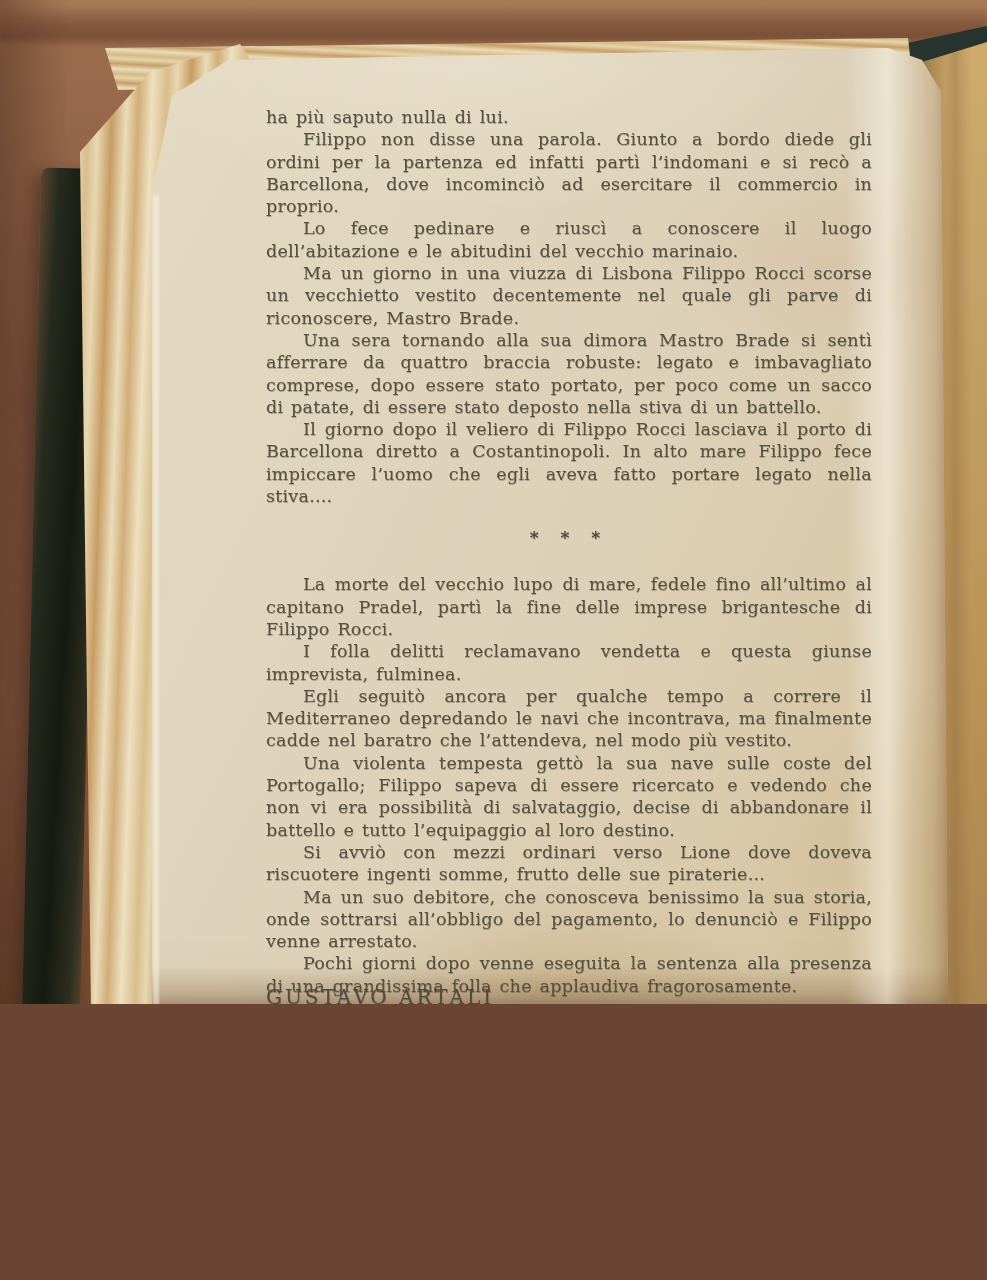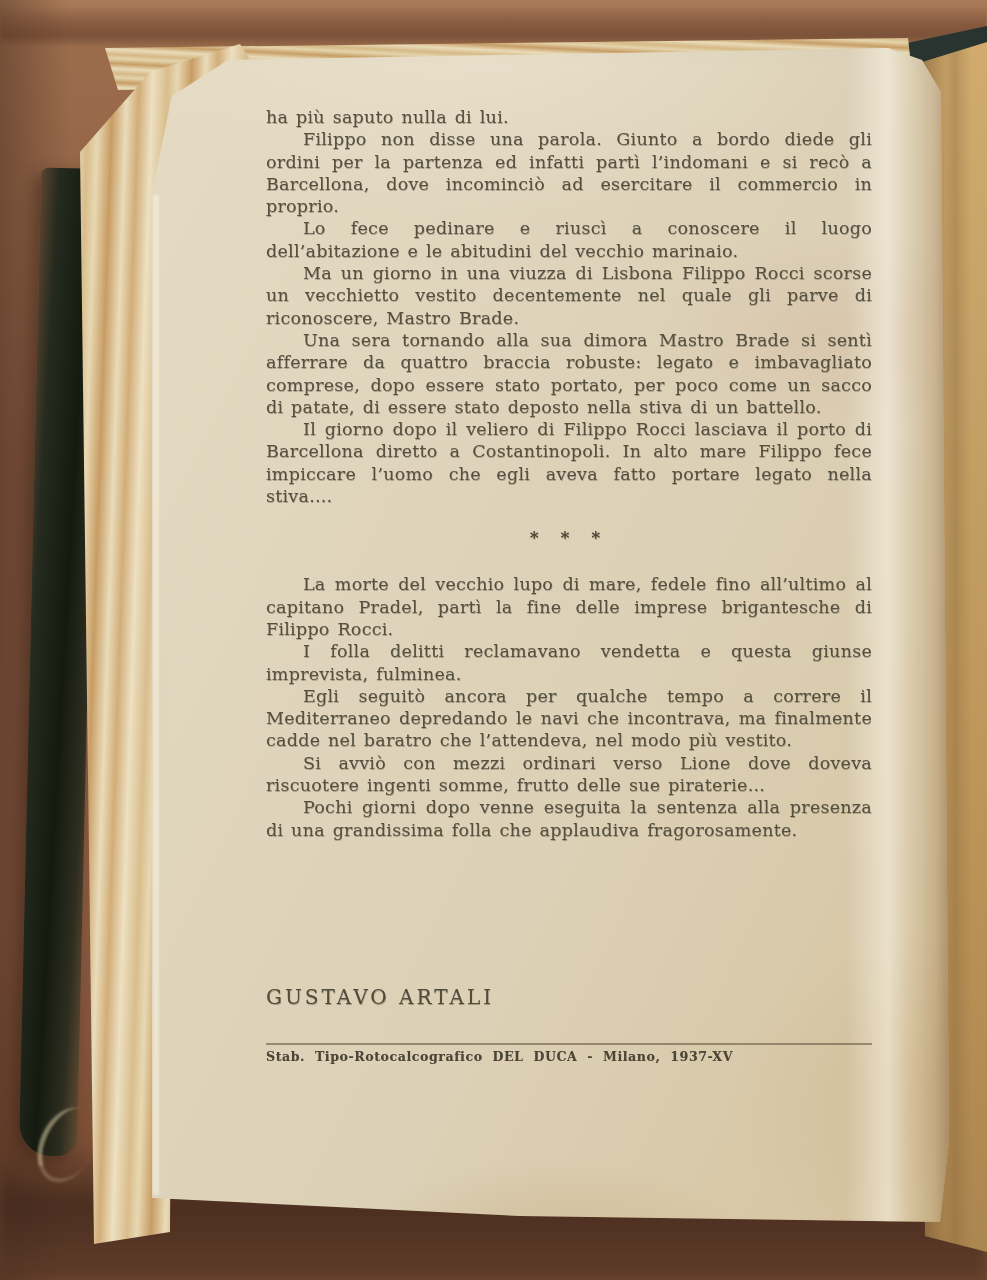--- a/index.html
+++ b/index.html
@@ -1,17 +1,17 @@
 <!DOCTYPE html>
 <html lang="it"><head>
 <meta charset="utf-8">
 <style>
   html,body{margin:0;padding:0;background:#6b4533;}
   .scene{
-    position:relative;width:987px;height:1280px;overflow:hidden;
+    position:relative;width:987px;height:1004px;overflow:hidden;
     font-family:"DejaVu Serif", serif;
     background:
       linear-gradient(90deg, rgba(55,32,22,.38) 0%, rgba(55,32,22,0) 7%),
       linear-gradient(180deg,#a97a58 0%,#9b6c4c 4%,#855740 38%,#8a5a41 72%,#74492f 100%);
   }
   .layer{position:absolute;inset:0;}
   
   .wood-band{position:absolute;left:0;top:6px;width:100%;height:40px;
     background:linear-gradient(180deg, rgba(150,95,65,0) 0%, rgba(104,62,42,.45) 42%, rgba(88,52,35,.5) 75%, rgba(120,75,50,.15) 100%);
     filter:blur(1.5px);}
@@ -99,21 +99,23 @@
     <p class="continuation">ha più saputo nulla di lui.</p>
     <p>Filippo non disse una parola. Giunto a bordo diede gli ordini per la partenza ed infatti partì l’indomani e si recò a Barcellona, dove incominciò ad esercitare il commercio in proprio.</p>
     <p>Lo fece pedinare e riuscì a conoscere il luogo dell’abitazione e le abitudini del vecchio marinaio.</p>
     <p>Ma un giorno in una viuzza di Lisbona Filippo Rocci scorse un vecchietto vestito decentemente nel quale gli parve di riconoscere, Mastro Brade.</p>
     <p>Una sera tornando alla sua dimora Mastro Brade si sentì afferrare da quattro braccia robuste: legato e imbavagliato comprese, dopo essere stato portato, per poco come un sacco di patate, di essere stato deposto nella stiva di un battello.</p>
     <p>Il giorno dopo il veliero di Filippo Rocci lasciava il porto di Barcellona diretto a Costantinopoli. In alto mare Filippo fece impiccare l’uomo che egli aveva fatto portare legato nella stiva....</p>
     <div class="separator">* * *</div>
     <p>La morte del vecchio lupo di mare, fedele fino all’ultimo al capitano Pradel, partì la fine delle imprese brigantesche di Filippo Rocci.</p>
     <p>I folla delitti reclamavano vendetta e questa giunse imprevista, fulminea.</p>
     <p>Egli seguitò ancora per qualche tempo a correre il Mediterraneo depredando le navi che incontrava, ma finalmente cadde nel baratro che l’attendeva, nel modo più vestito.</p>
+    <p>Una violenta tempesta gettò la sua nave sulle coste del Portogallo; Filippo sapeva di essere ricercato e vedendo che non vi era possibilità di salvataggio, decise di abbandonare il battello e tutto l’equipaggio al loro destino.</p>
     <p>Si avviò con mezzi ordinari verso Lione dove doveva riscuotere ingenti somme, frutto delle sue piraterie...</p>
+    <p>Ma un suo debitore, che conosceva benissimo la sua storia, onde sottrarsi all’obbligo del pagamento, lo denunciò e Filippo venne arrestato.</p>
     <p>Pochi giorni dopo venne eseguita la sentenza alla presenza di una grandissima folla che applaudiva fragorosamente.</p>
   </div>
 
   <div class="bottom-block">
     <div class="signature">GUSTAVO ARTALI</div>
     <hr class="rule">
     <div class="imprint">Stab. Tipo-Rotocalcografico DEL DUCA - Milano, 1937-XV</div>
   </div>
 </div>
 

